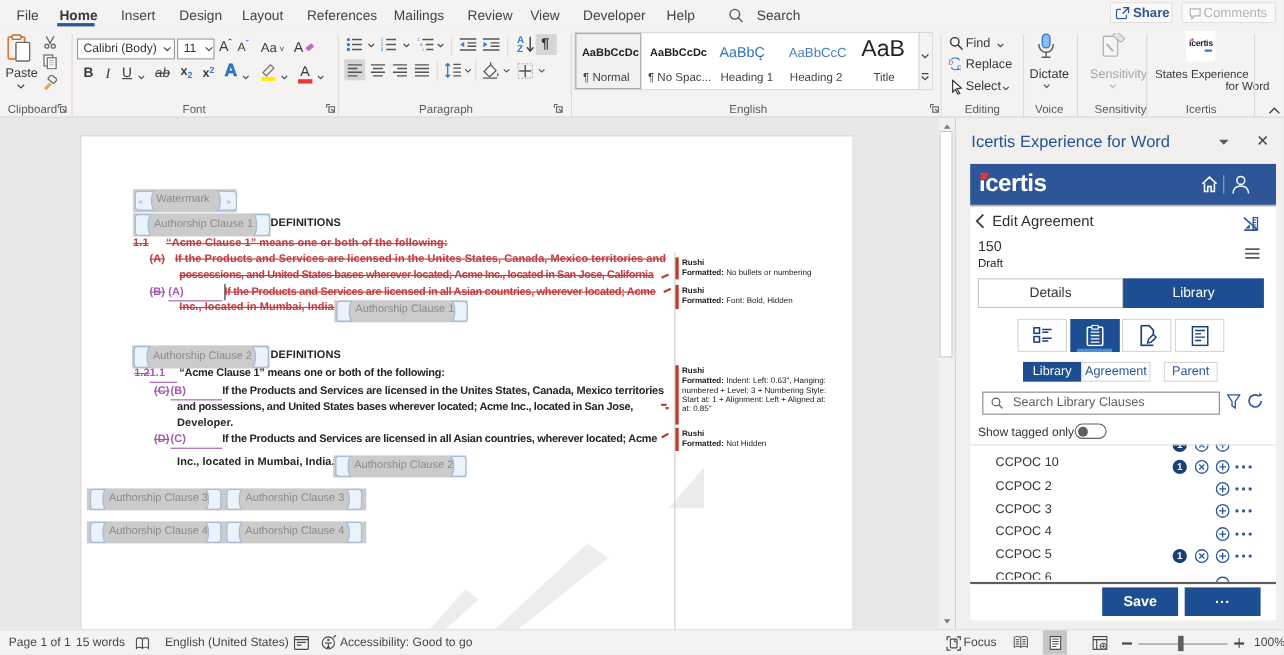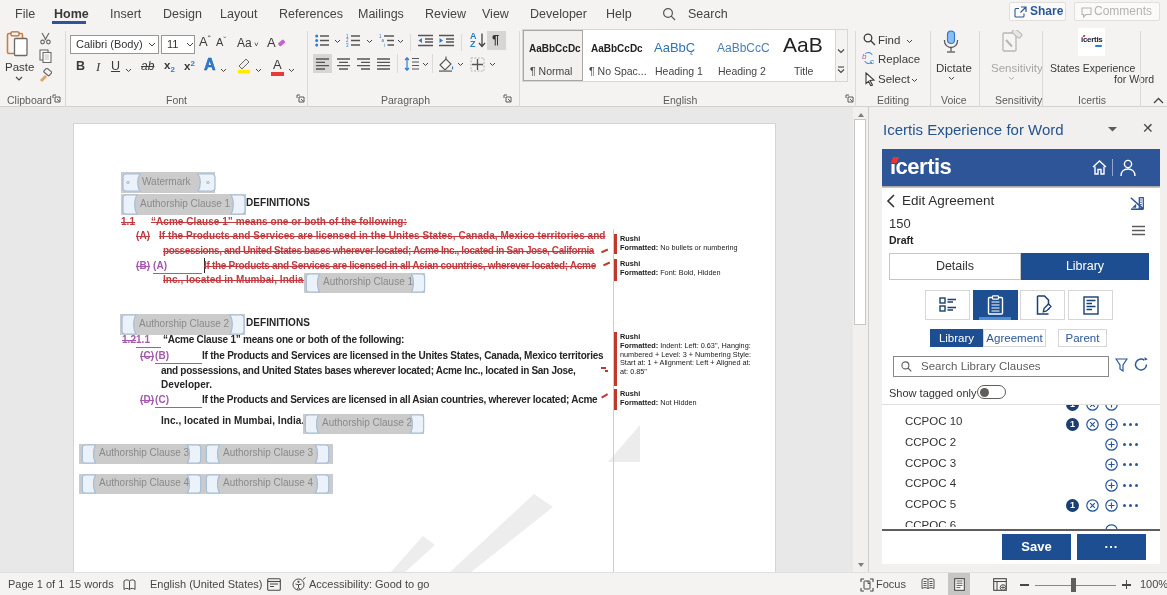--- a/index.html
+++ b/index.html
@@ -529,21 +529,21 @@
         <path d="M0.8 0.8 L13 11.6" stroke="#2b579a" stroke-width="1.5"></path>
         <rect x="9.3" y="0.7" width="4" height="11" fill="none" stroke="#2b579a" stroke-width="1.3"></rect>
         <path d="M9.5 3 h2.5 M9.5 5.3 h2.5 M9.5 7.6 h2.5 M9.5 9.9 h2.5" stroke="#2b579a" stroke-width="0.9"></path>
         <path d="M2 10.8 L6.2 10.8 L6.2 6.8 Z" fill="#2b579a"></path>
         <path d="M1 12.2 H13.3" stroke="#2b579a" stroke-width="1.6"></path>
       </svg>
     <div class="abs nw" style="left:7px; top:67px; font-size:13px; color:#333;">150</div>
     <svg class="abs" style="left:249px; top:76px;" width="15" height="11" viewBox="0 0 15 11">
         <path d="M1 1.5 H14 M1 5.5 H14 M1 9.5 H14" stroke="#5c5b59" stroke-width="1.6"></path>
       </svg>
-    <div class="abs nw" style="left:7px; top:85px; font-size:10.5px; font-weight:bold; color:#222;">Draft</div>
+    <div class="abs nw" style="left:7px; top:85px; font-size:10.5px; font-weight:normal; color:#222;">Draft</div>
 
     <div class="abs" style="left:7px; top:104px; width:132px; height:27px; background:#fff; border:1px solid #c8c6c4; font-size:12.5px; color:#333; text-align:center; line-height:25px;">Details</div>
     <div class="abs" style="left:139px; top:104px; width:128px; height:27px; background:#1d4e91; font-size:12.5px; color:#fff; text-align:center; line-height:27px;">Library</div>
 
     <div class="abs" style="left:43px; top:141px; width:45px; height:30px; border:1px solid #d8d6d4; background:#fff;"></div>
     <svg class="abs" style="left:57px; top:148px;" width="18" height="16" viewBox="0 0 18 16">
         <rect x="1" y="1" width="5" height="5" fill="none" stroke="#1a3f73" stroke-width="1.4"></rect>
         <rect x="1" y="9" width="5" height="5" fill="none" stroke="#1a3f73" stroke-width="1.4"></rect>
         <path d="M8.5 2.5 H17 M8.5 5 H14 M8.5 10.5 H17 M8.5 13 H14" stroke="#1a3f73" stroke-width="1.4"></path>
       </svg>

